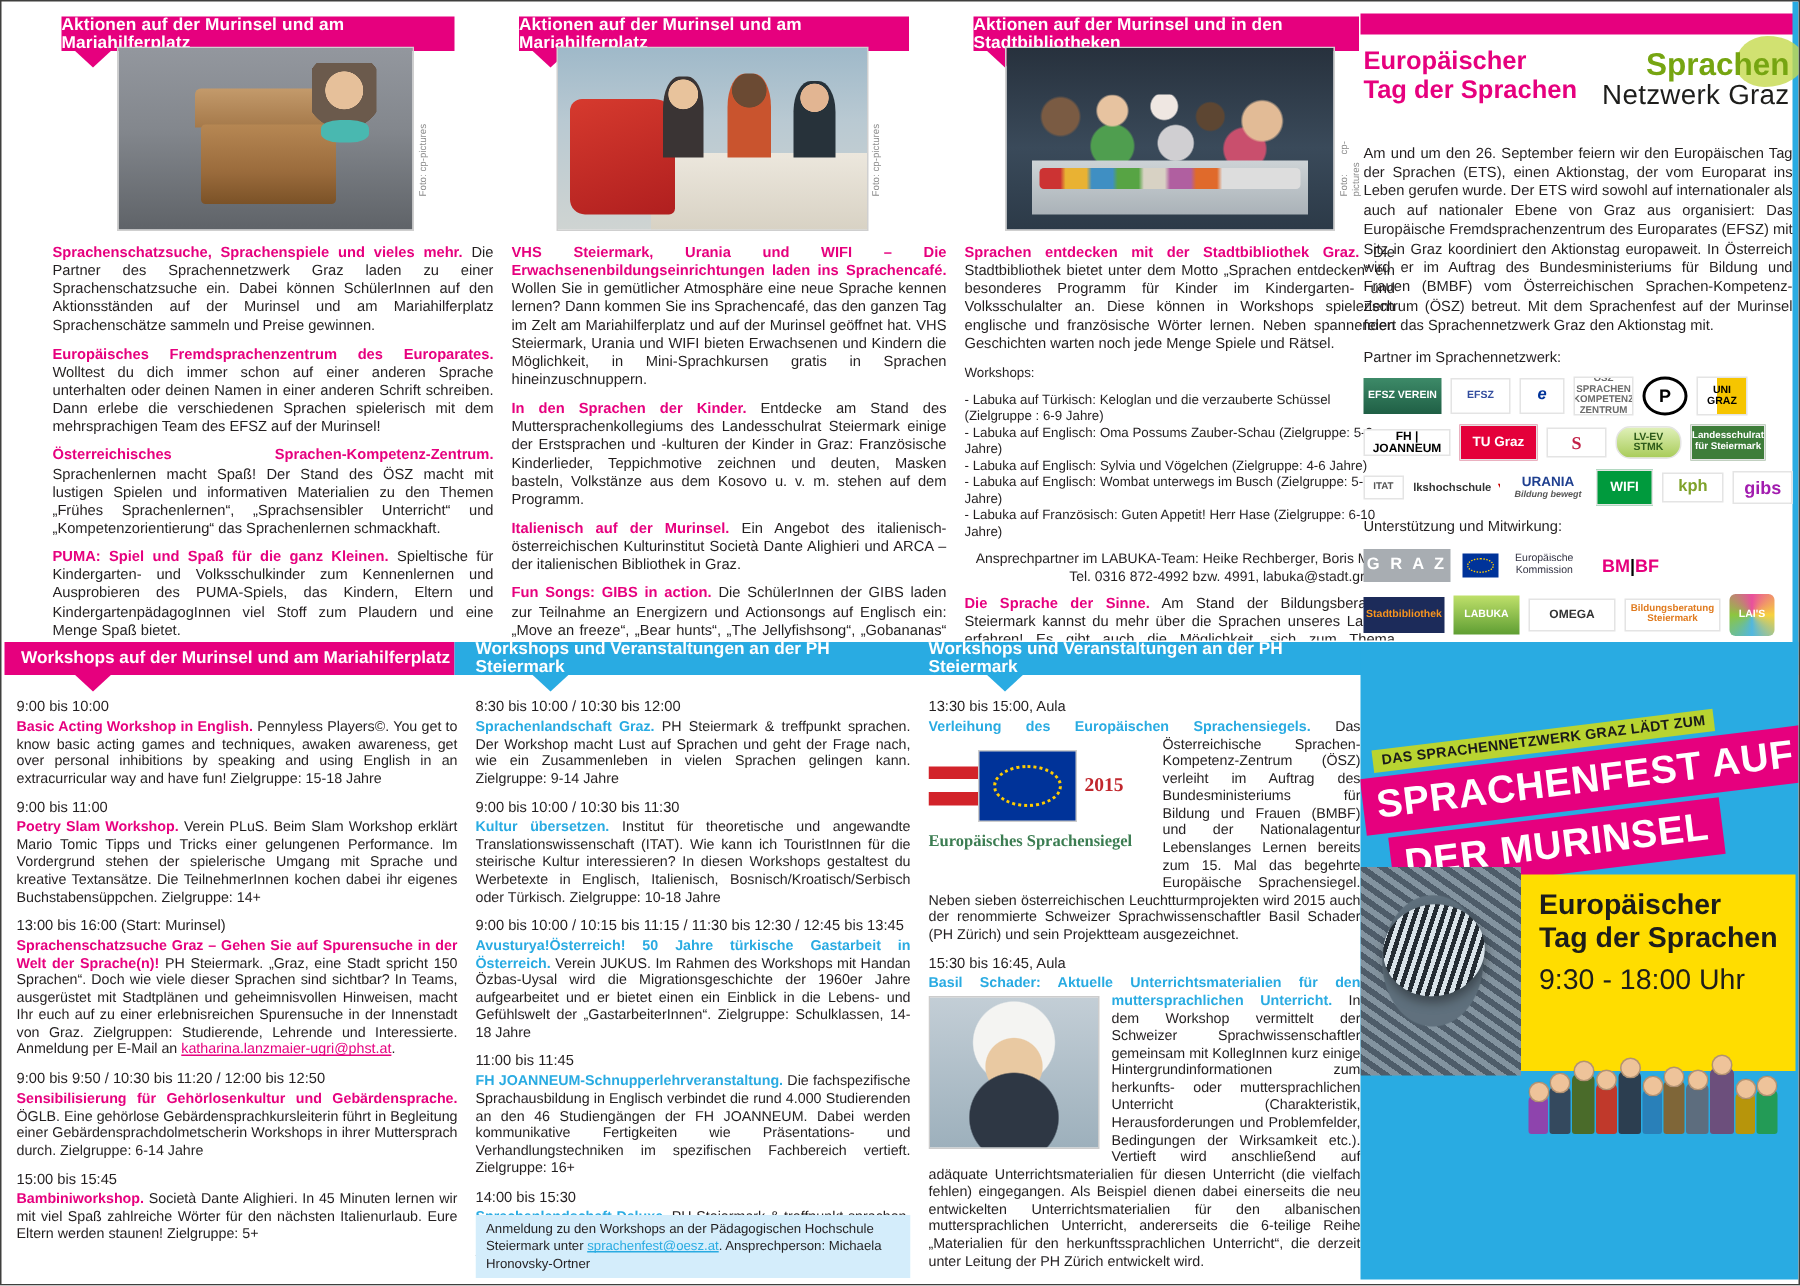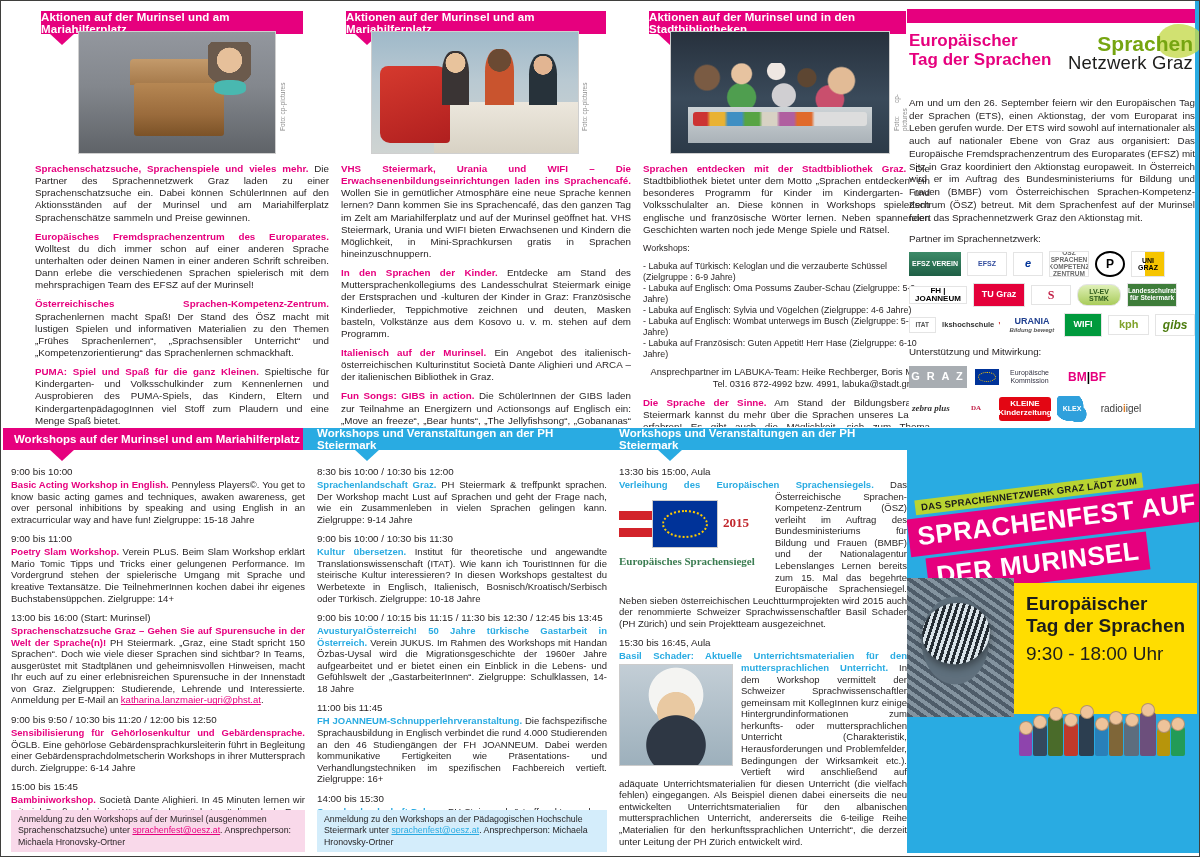--- a/index.html
+++ b/index.html
@@ -78,21 +78,21 @@
   .lg-s{width:40px;height:20px;color:#c22047;font-size:12px;font-family:"Liberation Serif",serif;}
   .lg-lvev{width:44px;height:22px;background:linear-gradient(180deg,#dff0b8,#a9cc5a);color:#2d5a1b;border-radius:10px;}
   .lg-lsr{width:50px;height:24px;background:#3e7d3a;color:#fff;font-size:6.5px;}
   .lg-itat{width:28px;height:16px;font-size:6.5px;}
   .lg-vhs{width:62px;height:18px;color:#333;font-size:7.5px;border:none;}
   .lg-vhs b{color:#c00;font-size:12px;margin-left:2px;}
   .lg-urania{width:56px;height:22px;color:#1f3f8f;font-size:9px;border:none;flex-direction:column;}
   .lg-urania i{font-size:6px;color:#555;font-style:italic;}
   .lg-wifi{width:40px;height:24px;background:#009a3d;color:#fff;font-size:9px;border-radius:0;}
   .lg-kph{width:44px;height:20px;color:#7fa22a;font-size:11px;}
-  .lg-gibs{width:42px;height:22px;color:#4d7c0f;font-size:12px;font-style:italic;}
+  .lg-gibs{width:42px;height:22px;color:#a21caf;font-size:12px;}
   .lg-graz{width:58px;height:22px;background:#a8adb2;color:#fff;font-size:11px;letter-spacing:2px;border:none;}
   .lg-ek{width:86px;height:26px;border:none;justify-content:flex-start;gap:3px;font-weight:normal;font-size:7px;color:#334;}
   .euflag{display:inline-block;width:24px;height:16px;background:#003399;position:relative;flex:none;}
   .euflag:after{content:"";position:absolute;inset:3px;border:1.5px dotted #ffcc00;border-radius:50%;}
   .lg-bmbf{width:44px;height:24px;border:none;font-size:12px;color:#000;}
   .lg-bmbf span{color:#e6007e;}
   .lg-stb{width:54px;height:24px;background:#1c2b5a;color:#f7941e;border:none;}
   .lg-labuka{width:44px;height:26px;background:linear-gradient(180deg,#bfe06a,#5f9e33);color:#fff;border:none;}
   .lg-omega{width:58px;height:22px;font-size:8px;color:#333;}
   .lg-bb{width:64px;height:22px;font-size:6.5px;color:#e07b1f;}
@@ -279,20 +279,27 @@
     <div class="part-label">Unterstützung und Mitwirkung:</div>
     <div class="lgrow">
       <span class="lg lg-graz">G R A Z</span>
       <span class="lg lg-ek">
           <span class="euflag"></span>
           <span>Europäische Kommission</span>
         </span>
       <span class="lg lg-bmbf"><span>BM</span>|<span style="color:#e6007e;">BF</span></span>
     </div>
     <div class="lgrow">
+      <span class="lg lg-stb">Stadtbibliothek</span>
+      <span class="lg lg-labuka">LABUKA</span>
+      <span class="lg lg-omega">OMEGA</span>
+      <span class="lg lg-bb">Bildungsberatung Steiermark</span>
+      <span class="lg lg-lais">LAI'S</span>
+    </div>
+    <div class="lgrow">
       <span class="lg lg-zebra">zebra plus</span>
       <span class="lg lg-da">
           <span>DA</span>
         </span>
       <span class="lg lg-kleine">KLEINE Kinderzeitung</span>
       <span class="lg lg-klex">KLEX</span>
       <span class="lg lg-igel">
           <span>radio</span>
           <b>i</b>
           <span>igel</span>
@@ -319,21 +326,20 @@
     <div class="time">9:00 bis 10:00</div>
     <p class="sec"><b class="lead">Basic Acting Workshop in English.</b> <span>Pennyless Players©. You get to know basic acting games and techniques, awaken awareness, get over personal inhibitions by speaking and using English in an extracurricular way and have fun! Zielgruppe: 15-18 Jahre</span></p>
     <div class="time">9:00 bis 11:00</div>
     <p class="sec"><b class="lead">Poetry Slam Workshop.</b> <span>Verein PLuS. Beim Slam Workshop erklärt Mario Tomic Tipps und Tricks einer gelungenen Performance. Im Vordergrund stehen der spielerische Umgang mit Sprache und kreative Textansätze. Die TeilnehmerInnen kochen dabei ihr eigenes Buchstabensüppchen. Zielgruppe: 14+</span></p>
     <div class="time">13:00 bis 16:00 (Start: Murinsel)</div>
     <p class="sec"><b class="lead">Sprachenschatzsuche Graz – Gehen Sie auf Spurensuche in der Welt der Sprache(n)!</b> <span>PH Steiermark. „Graz, eine Stadt spricht 150 Sprachen“. Doch wie viele dieser Sprachen sind sichtbar? In Teams, ausgerüstet mit Stadtplänen und geheimnisvollen Hinweisen, macht Ihr euch auf zu einer erlebnisreichen Spurensuche in der Innenstadt von Graz. Zielgruppen: Studierende, Lehrende und Interessierte. Anmeldung per E-Mail an </span><a class="plink" href="#">katharina.lanzmaier-ugri@phst.at</a><span>.</span></p>
     <div class="time">9:00 bis 9:50 / 10:30 bis 11:20 / 12:00 bis 12:50</div>
     <p class="sec"><b class="lead">Sensibilisierung für Gehörlosenkultur und Gebärdensprache.</b> <span>ÖGLB. Eine gehörlose Gebärdensprachkursleiterin führt in Begleitung einer Gebärdensprachdolmetscherin Workshops in ihrer Muttersprach durch. Zielgruppe: 6-14 Jahre</span></p>
     <div class="time">15:00 bis 15:45</div>
     <p class="sec"><b class="lead">Bambiniworkshop.</b> <span>Società Dante Alighieri.  In 45 Minuten lernen wir mit viel Spaß zahlreiche Wörter für den nächsten Italienurlaub. Eure Eltern werden staunen! Zielgruppe: 5+</span></p>
-    <div class="note"><span>Anmeldung zu den Workshops auf der Murinsel (ausgenommen Sprachenschatzsuche) unter </span><a class="plink" href="#">sprachenfest@oesz.at</a><span>.  Ansprechperson: Michaela Hronovsky-Ortner</span></div>
   </div>
 
   <div class="bcol" style="left:316px;width:290px;">
     <div class="time">8:30 bis 10:00 / 10:30 bis 12:00</div>
     <p class="sec"><b class="lead blue">Sprachenlandschaft Graz.</b> <span>PH Steiermark &amp; treffpunkt sprachen. Der Workshop macht Lust auf Sprachen und geht der Frage nach, wie ein Zusammenleben in vielen Sprachen gelingen kann. Zielgruppe: 9-14 Jahre</span></p>
     <div class="time">9:00 bis 10:00 / 10:30 bis 11:30</div>
     <p class="sec"><b class="lead blue">Kultur übersetzen.</b> <span>Institut für theoretische und angewandte Translationswissenschaft (ITAT). Wie kann ich TouristInnen für die steirische Kultur interessieren? In diesen Workshops gestaltest du Werbetexte in Englisch, Italienisch, Bosnisch/Kroatisch/Serbisch oder Türkisch. Zielgruppe: 10-18 Jahre</span></p>
     <div class="time">9:00 bis 10:00 / 10:15 bis 11:15 / 11:30 bis 12:30 / 12:45 bis 13:45</div>
     <p class="sec"><b class="lead blue">Avusturya!Österreich! 50 Jahre türkische Gastarbeit in Österreich.</b> <span>Verein JUKUS. Im Rahmen des Workshops mit Handan Özbas-Uysal wird die Migrationsgeschichte der 1960er Jahre aufgearbeitet und er bietet einen ein Einblick in die Lebens- und Gefühlswelt der „GastarbeiterInnen“.  Zielgruppe: Schulklassen, 14-18 Jahre</span></p>
     <div class="time">11:00 bis 11:45</div>

